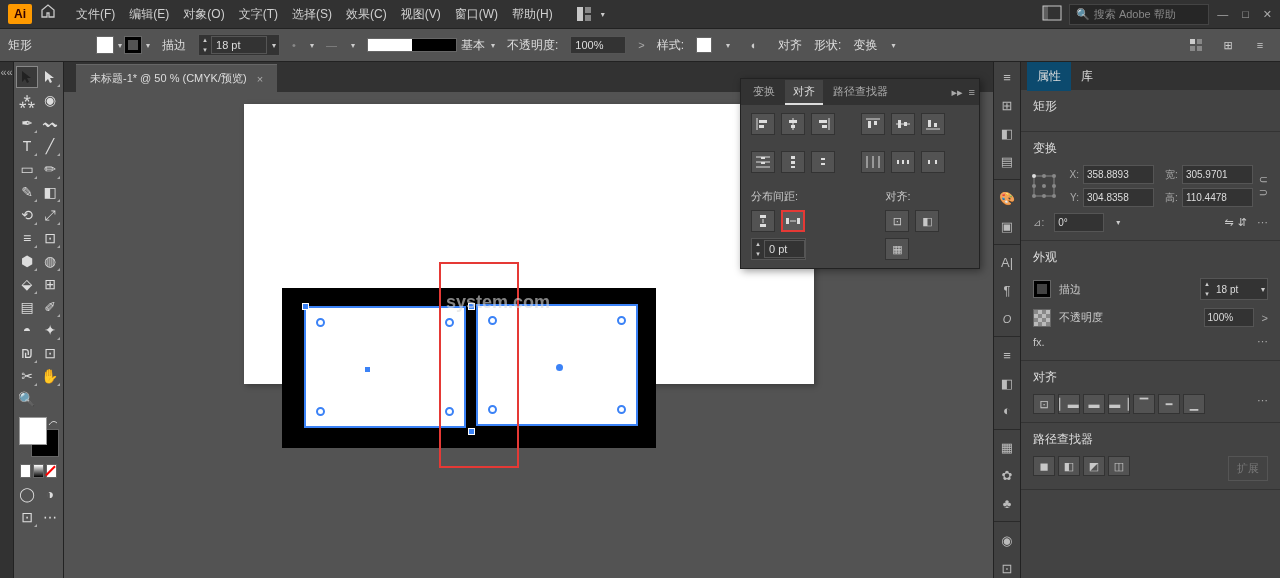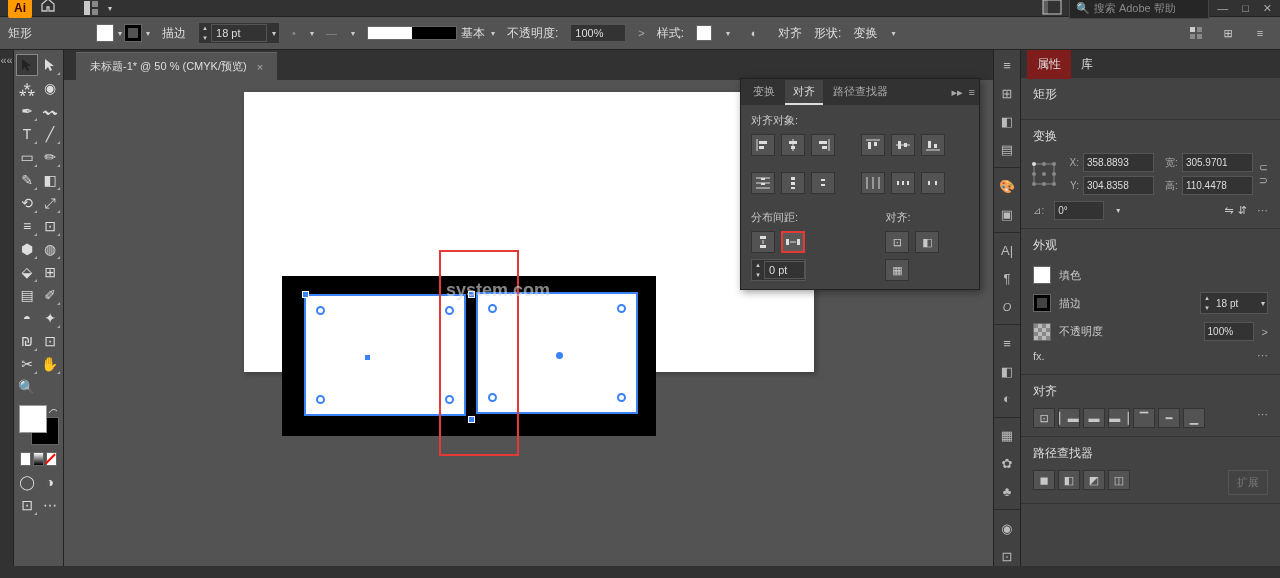--- a/index.html
+++ b/index.html
@@ -1,17 +1,17 @@
 <!DOCTYPE html>
 <html><head>
 <meta charset="utf-8">
 <style>
 *{margin:0;padding:0;box-sizing:border-box;font-family:"Microsoft YaHei",sans-serif;font-size:11px;user-select:none}
 body{background:#323232;color:#c8c8c8;width:1280px;height:578px;overflow:hidden;position:relative}
-.topbar{height:16px;background:#323232;display:flex;align-items:center;padding:0 8px;gap:4px}
+.topbar{height:28px;background:#323232;display:flex;align-items:center;padding:0 8px;gap:4px}
 .ai-logo{width:24px;height:20px;background:#ff9a00;color:#330000;font-weight:bold;font-size:12px;display:flex;align-items:center;justify-content:center;border-radius:2px}
 .home-icon{width:22px;height:22px;color:#c8c8c8;margin:0 4px}
 .menu-items{display:flex;gap:2px}
 .menu-item{padding:4px 6px;color:#d0d0d0;font-size:12px}
 .topbar-right{margin-left:auto;display:flex;align-items:center;gap:8px}
 .search-box{background:#262626;border:1px solid #444;padding:2px 6px;width:140px;color:#888;display:flex;align-items:center;gap:4px}
 .win-controls{display:flex;gap:14px;color:#aaa;font-size:14px}
 .control-bar{height:34px;background:#535353;display:flex;align-items:center;padding:0 8px;gap:12px;border-top:1px solid #222;border-bottom:1px solid #222}
 .ctrl-label{color:#ddd;font-size:12px}
 .swatch-pair{display:flex;gap:2px;align-items:center}
@@ -58,21 +58,21 @@
 .panel-tab-extra{margin-left:auto;display:flex;gap:6px;color:#aaa;font-size:10px}
 .panel-section{padding:8px 10px}
 .panel-label{color:#c8c8c8;font-size:11px;margin-bottom:6px}
 .icon-row{display:flex;gap:6px;flex-wrap:wrap}
 .align-icon{width:24px;height:22px;display:flex;align-items:center;justify-content:center;background:#535353;border:1px solid #333}
 .align-icon.highlight{border:2px solid #e53935;background:#5a5a5a}
 .spacer-gap{width:14px}
 .props-panel{width:260px;background:#434343;border-left:1px solid #222;display:flex;flex-direction:column;overflow-y:auto}
 .props-tabs{height:28px;background:#323232;display:flex;align-items:center;padding:0 6px}
 .prop-tab{padding:6px 10px;color:#ddd;font-size:12px}
-.prop-tab.active{background:#7f1d1d}
+.prop-tab.active{background:#0c4a6e}
 .prop-section{padding:8px 12px;border-bottom:1px solid #333}
 .prop-heading{color:#ddd;font-size:12px;margin-bottom:8px}
 .prop-grid{display:grid;grid-template-columns:18px 1fr 20px 1fr;gap:4px 4px;align-items:center}
 .prop-input{background:#333;border:1px solid #555;color:#ddd;padding:3px;font-size:10px;width:100%}
 .prop-small-label{color:#aaa;font-size:10px;text-align:right}
 .appearance-row{display:flex;align-items:center;gap:8px;padding:4px 0}
 .app-swatch{width:18px;height:18px;border:1px solid #666}
 .stepper{display:flex;align-items:center;background:#333;border:1px solid #555}
 .stepper-btn{width:12px;height:10px;font-size:7px;display:flex;align-items:center;justify-content:center;color:#ccc}
 .align-icons-row{display:flex;gap:3px;flex-wrap:wrap}
@@ -81,20 +81,31 @@
 </style>
 </head>
 <body>
 
 <div class="topbar">
   <div class="ai-logo">Ai</div>
   <div class="home-icon">
     <svg width="16" height="16" viewBox="0 0 16 16">
         <path d="M2 7l6-5 6 5v7H9v-4H7v4H2z" fill="none" stroke="#c8c8c8" stroke-width="1.3"></path>
       </svg>
+  </div>
+  <div class="menu-items">
+    <span class="menu-item">文件(F)</span>
+    <span class="menu-item">编辑(E)</span>
+    <span class="menu-item">对象(O)</span>
+    <span class="menu-item">文字(T)</span>
+    <span class="menu-item">选择(S)</span>
+    <span class="menu-item">效果(C)</span>
+    <span class="menu-item">视图(V)</span>
+    <span class="menu-item">窗口(W)</span>
+    <span class="menu-item">帮助(H)</span>
   </div>
   <div style="margin-left:14px;display:flex;align-items:center">
     <svg width="22" height="14" viewBox="0 0 22 14">
         <rect x="0" y="0" width="6" height="14" fill="#c8c8c8"></rect>
         <rect x="8" y="0" width="6" height="6" fill="#888"></rect>
         <rect x="8" y="8" width="6" height="6" fill="#888"></rect>
       </svg>
     <span class="dropdown-arrow">▾</span>
   </div>
   <div class="topbar-right">
@@ -306,21 +317,20 @@
     <div class="panel-tabs">
       <div class="panel-tab">变换</div>
       <div class="panel-tab active">对齐</div>
       <div class="panel-tab">路径查找器</div>
       <div class="panel-tab-extra">
           <span>▸▸</span>
           <span>≡</span>
         </div>
     </div>
     <div class="panel-section">
-      <div class="panel-label">对齐对象:</div>
       <div class="icon-row">
         <div class="align-icon">
             <svg width="14" height="12">
               <line x1="1" y1="0" x2="1" y2="12" stroke="#ddd"></line>
               <rect x="3" y="2" width="8" height="3" fill="#ddd"></rect>
               <rect x="3" y="7" width="5" height="3" fill="#ddd"></rect>
             </svg>
           </div>
         <div class="align-icon">
             <svg width="14" height="12">
@@ -514,24 +524,20 @@
         <div style="margin-left:auto;display:flex;gap:4px">
           <div>⇋</div>
           <div>⇵</div>
         </div>
         <span style="color:#aaa">⋯</span>
       </div>
     </div>
     <div class="prop-section">
       <div class="prop-heading">外观</div>
       <div class="appearance-row">
-          <div class="app-swatch" style="background:#fff"></div>
-          <span>填色</span>
-        </div>
-      <div class="appearance-row">
           <div class="app-swatch" style="background:#000;position:relative">
             <div style="position:absolute;inset:3px;background:#434343"></div>
           </div>
           <span>描边</span>
         <div class="stepper" style="margin-left:auto">
             <div style="display:flex;flex-direction:column">
               <div class="stepper-btn">▴</div>
               <div class="stepper-btn">▾</div>
             </div>
             <input class="prop-input" style="width: 44px; border: none;" value="18 pt">

